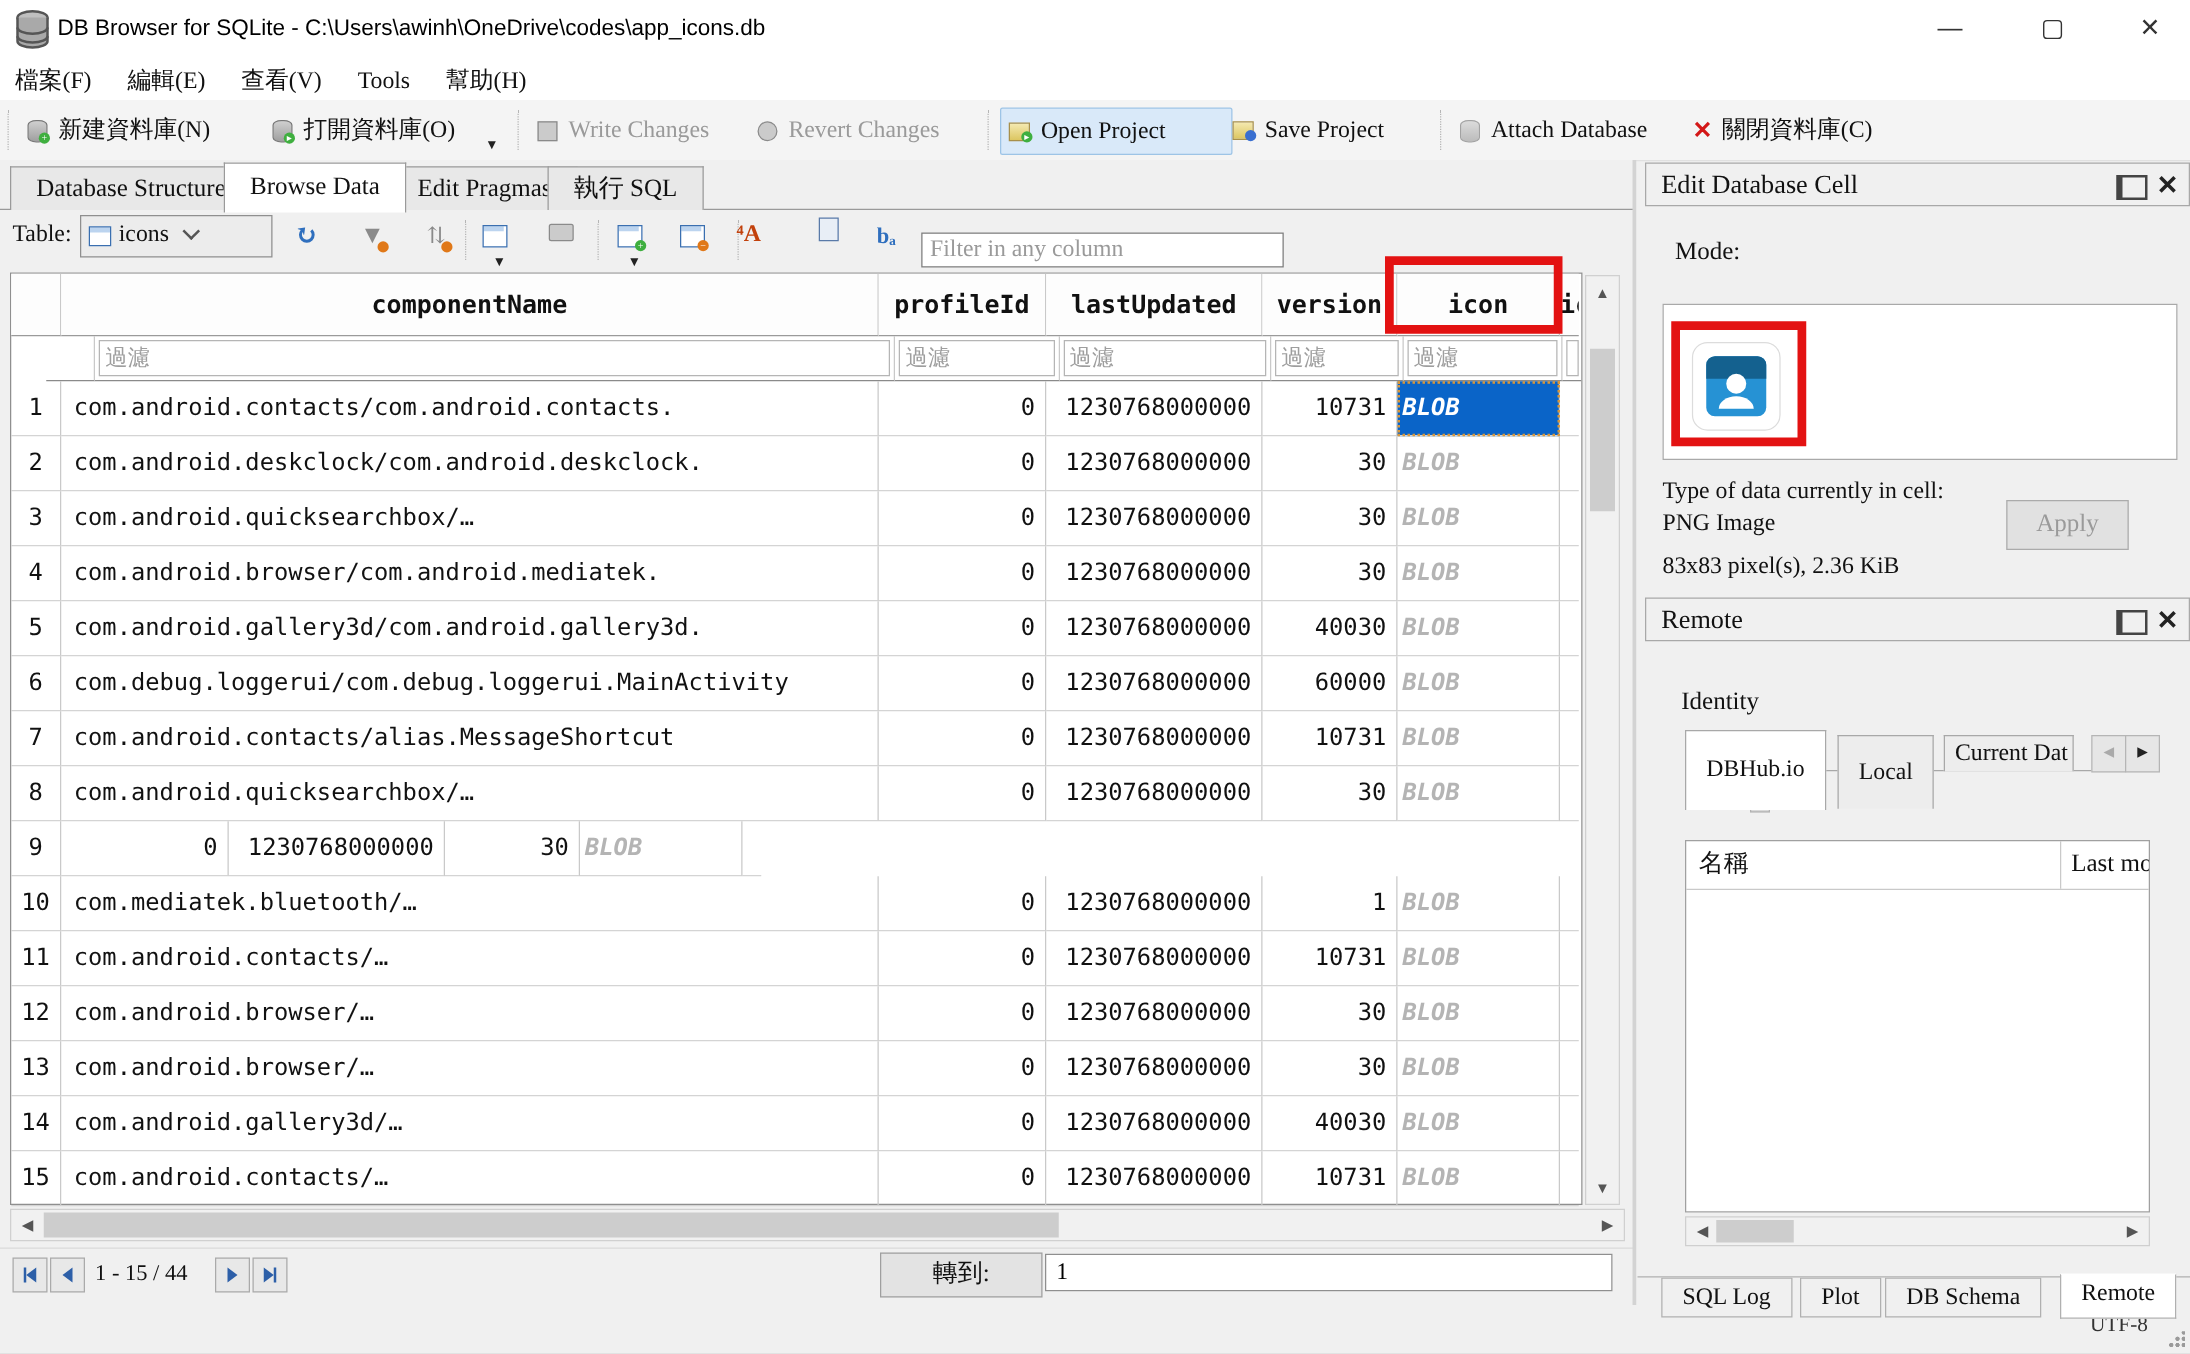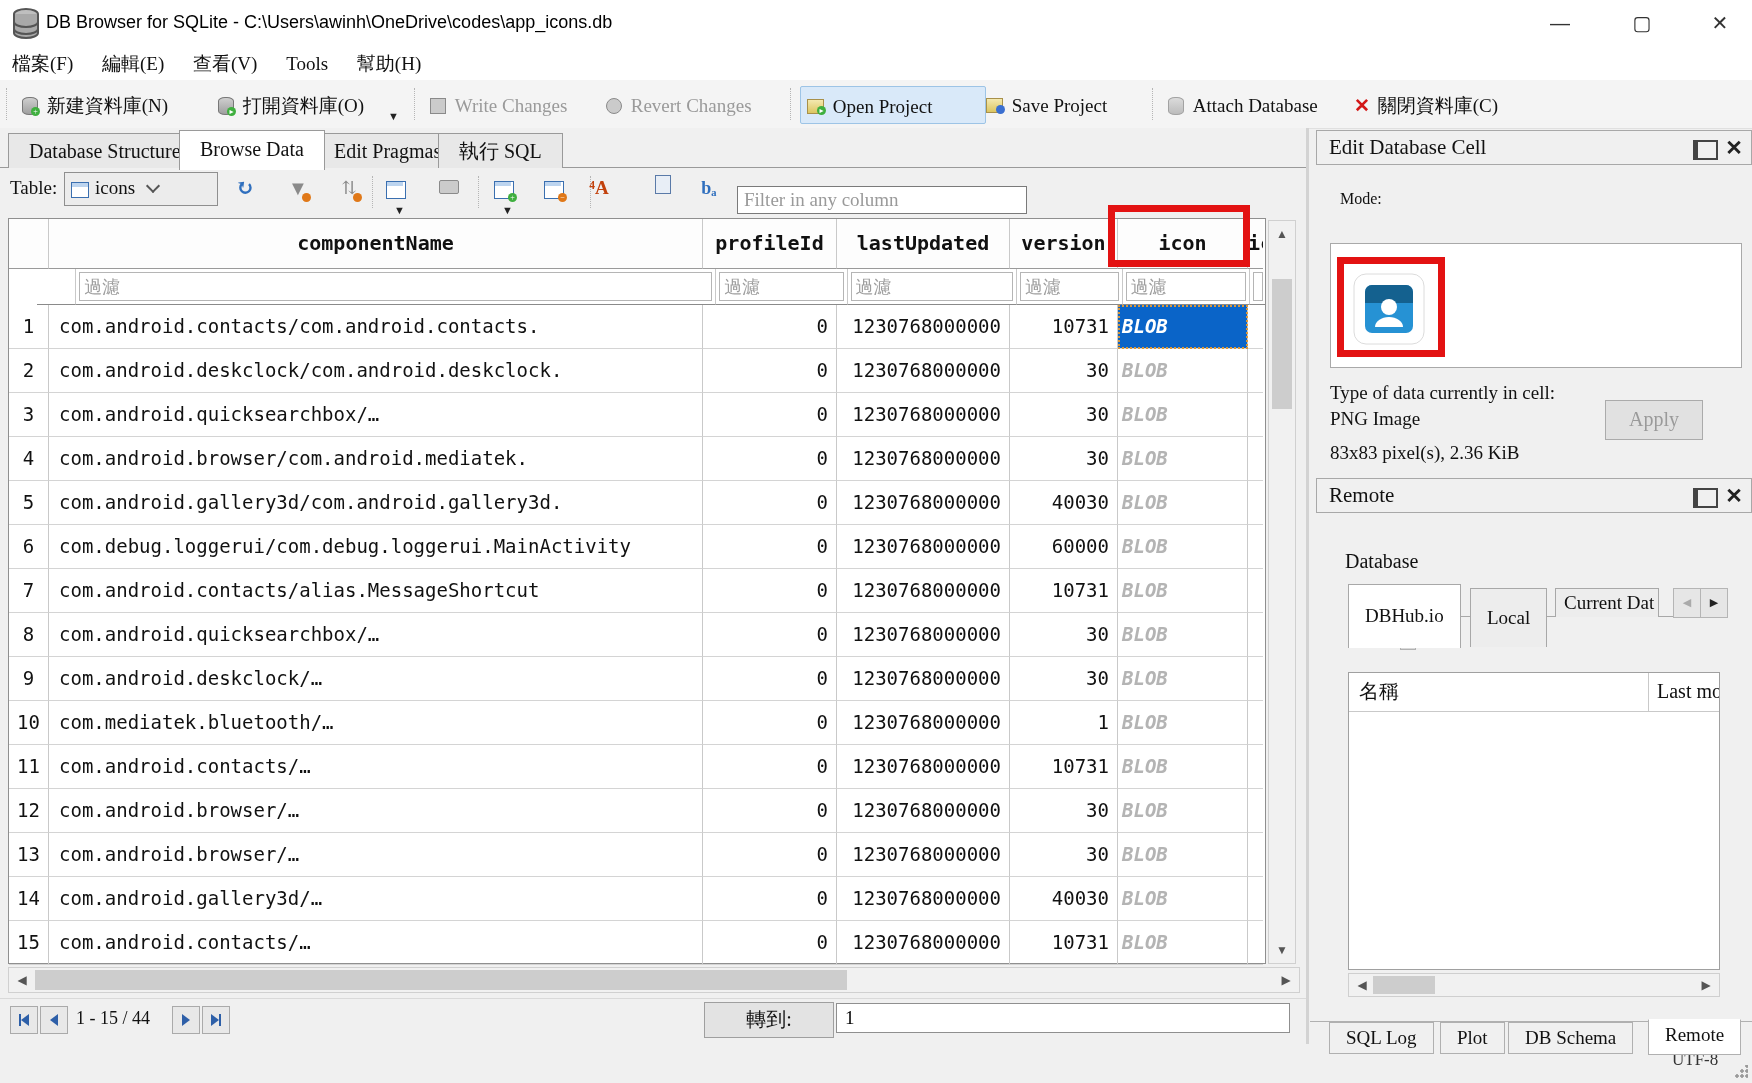--- a/index.html
+++ b/index.html
@@ -89,21 +89,21 @@
   .pagetext{position:absolute;left:76px;top:9px;font-size:18px;}
   .gotobtn{position:absolute;left:704px;top:3px;width:128px;height:34px;background:#e3e3e3;border:1px solid #9f9f9f;text-align:center;line-height:32px;font-size:20px;}
   .gotoinput{position:absolute;left:836px;top:4px;width:454px;height:30px;border:1px solid #8f8f8f;background:#fff;font-size:19px;padding:0 8px;box-sizing:border-box;font-family:"Liberation Serif",serif;}
 
   
   .rdivider{left:1306px;top:128px;width:3px;height:916px;background:#d3d3d3;}
   .dockhdr{background:#f0f0f0;border:1px solid #a8a8a8;font-size:21px;line-height:33px;padding-left:12px;box-sizing:border-box;}
   .dockic{position:absolute;top:9px;width:18px;height:16px;}
   .float-ic{border:2px solid #444;border-left-width:5px;}
   .x-ic{font-size:21px;line-height:16px;color:#222;font-weight:bold;text-align:center;}
-  .modelbl{font-size:16px;}
+  .modelbl{font-size:20px;}
   .previewbox{left:1330px;top:243px;width:412px;height:125px;background:#fff;border:1px solid #a9a9a9;box-sizing:border-box;}
   .infotext{font-size:19px;line-height:26px;}
   .applybtn{left:1605px;top:400px;width:96px;height:38px;background:#e1e1e1;border:1px solid #ababab;color:#9a9a9a;
             font-size:20px;text-align:center;line-height:36px;}
   .idrow{font-size:20px;}
   .rtab{position:absolute;top:2px;height:28px;line-height:28px;padding:15px 16px;font-size:19px;background:#ededed;border:1px solid #a8a8a8;border-bottom:none;white-space:nowrap;overflow:hidden;}
   .rtab.active{background:#fff;top:-2px;height:33px;line-height:32px;z-index:3;}
   .tscroll{position:absolute;top:2px;width:26px;height:28px;background:#e6e6e6;border:1px solid #b5b5b5;text-align:center;line-height:26px;font-size:11px;color:#222;}
   .remlist{left:1348px;top:672px;width:372px;height:298px;background:#fff;border:1px solid #a0a0a0;box-sizing:border-box;}
   .remhdr{display:flex;height:38px;border-bottom:1px solid #c9c9c9;font-size:20px;line-height:36px;}
@@ -320,21 +320,20 @@
       <div class="gcell c1 cname">com.android.quicksearchbox/…</div>
       <div class="gcell c2 num cprof">0</div>
       <div class="gcell c3 num cupd">1230768000000</div>
       <div class="gcell c4 num cver">30</div>
       <div class="gcell c5 cicon">BLOB</div>
       <div class="gcell c6"></div>
     </div>
 
     <div class="grow drow">
       <div class="gcell c0 rn">9</div>
-      <div class="gcell c1 cname">com.android.deskclock/…</div>
       <div class="gcell c2 num cprof">0</div>
       <div class="gcell c3 num cupd">1230768000000</div>
       <div class="gcell c4 num cver">30</div>
       <div class="gcell c5 cicon">BLOB</div>
       <div class="gcell c6"></div>
     </div>
 
     <div class="grow drow">
       <div class="gcell c0 rn">10</div>
       <div class="gcell c1 cname">com.mediatek.bluetooth/…</div>
@@ -451,21 +450,21 @@
   </div>
   <div class="abs applybtn">Apply</div>
   <div class="abs infotext" style="left:1330px;top:440px;">83x83 pixel(s), 2.36 KiB</div>
 
   <div class="abs dockhdr" style="left:1316px;top:478px;width:436px;height:35px;">
     <span>Remote</span>
     <span class="abs dockic float-ic" style="left:376px;"></span>
     <span class="abs dockic x-ic" style="left:408px;">✕</span>
   </div>
   <div class="abs idrow" style="left:1345px;top:550px;">
-    <span>Database</span>
+    <span>Identity</span>
     
     
   </div>
   <div class="abs" style="left:1348px;top:586px;width:404px;height:33px;">
     <span style="position:absolute;left:0;top:30px;width:372px;height:1px;background:#a8a8a8;"></span>
     <span class="rtab active" style="left:0px;">DBHub.io</span>
     <span class="rtab" style="left:122px;">Local</span>
     <span class="rtab" style="left:207px;width:86px;padding:0 8px;">Current Dat</span>
     <span class="tscroll" style="left:325px;color:#aaa;">◀</span>
     <span class="tscroll" style="left:352px;">▶</span>

